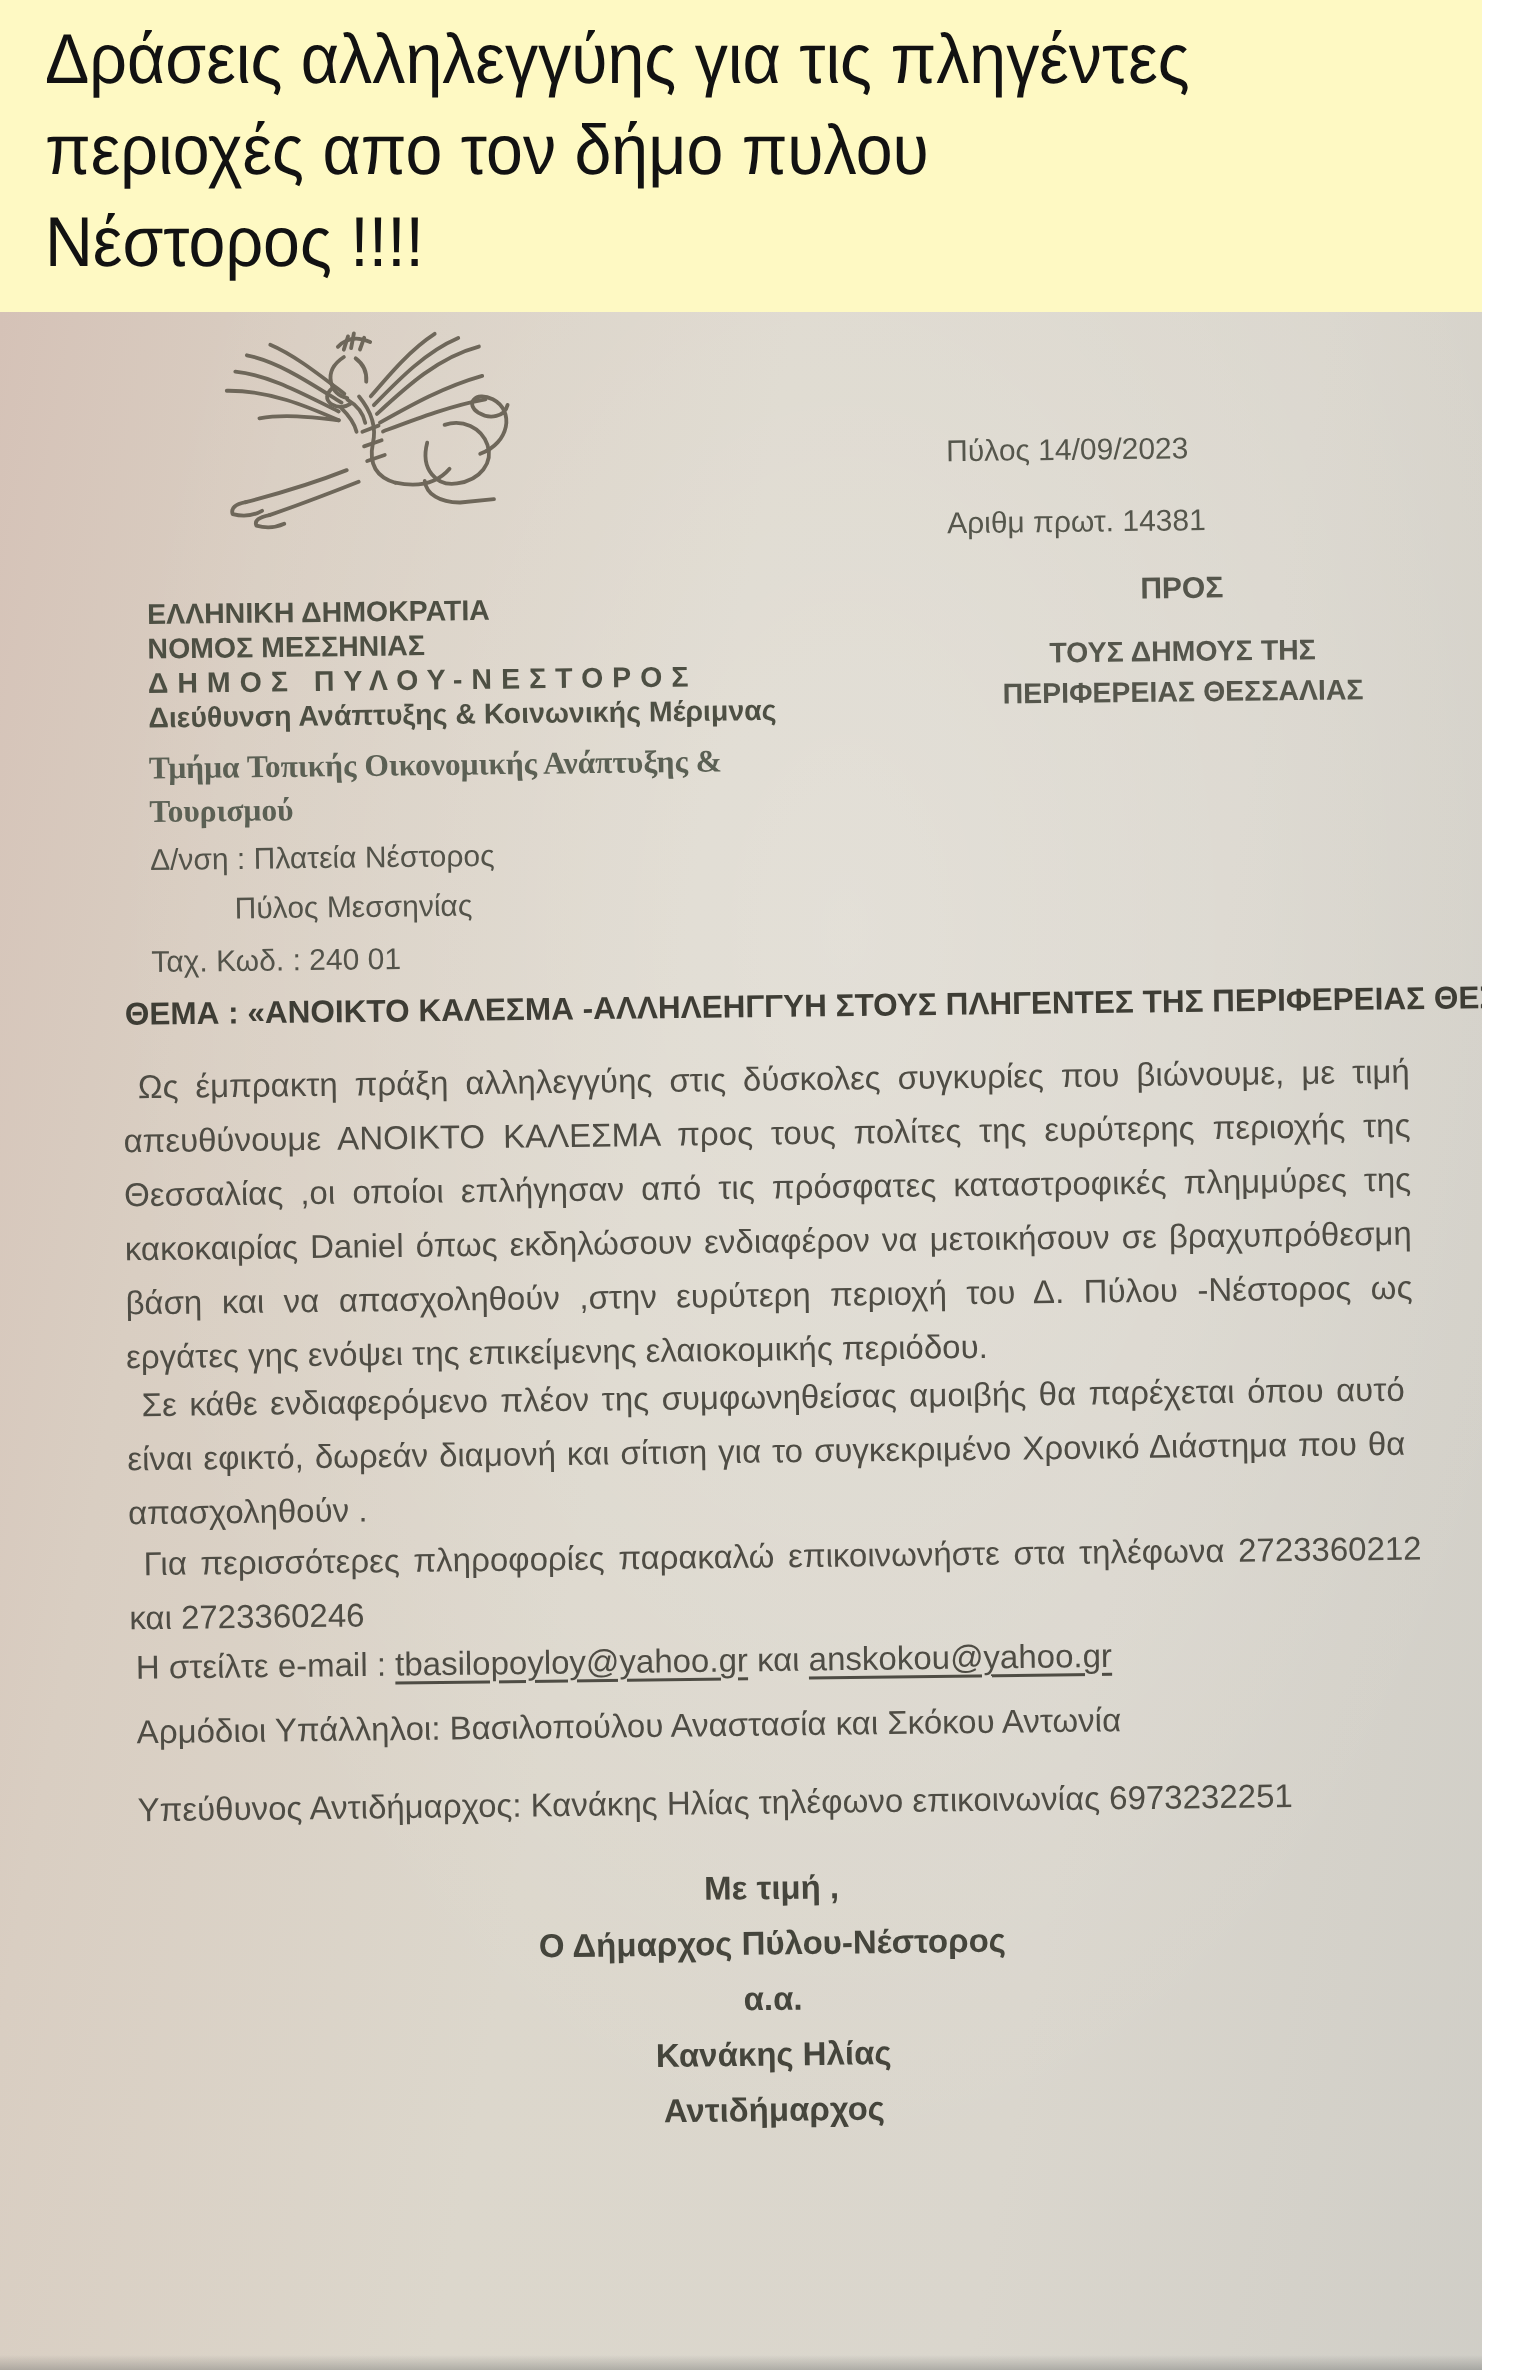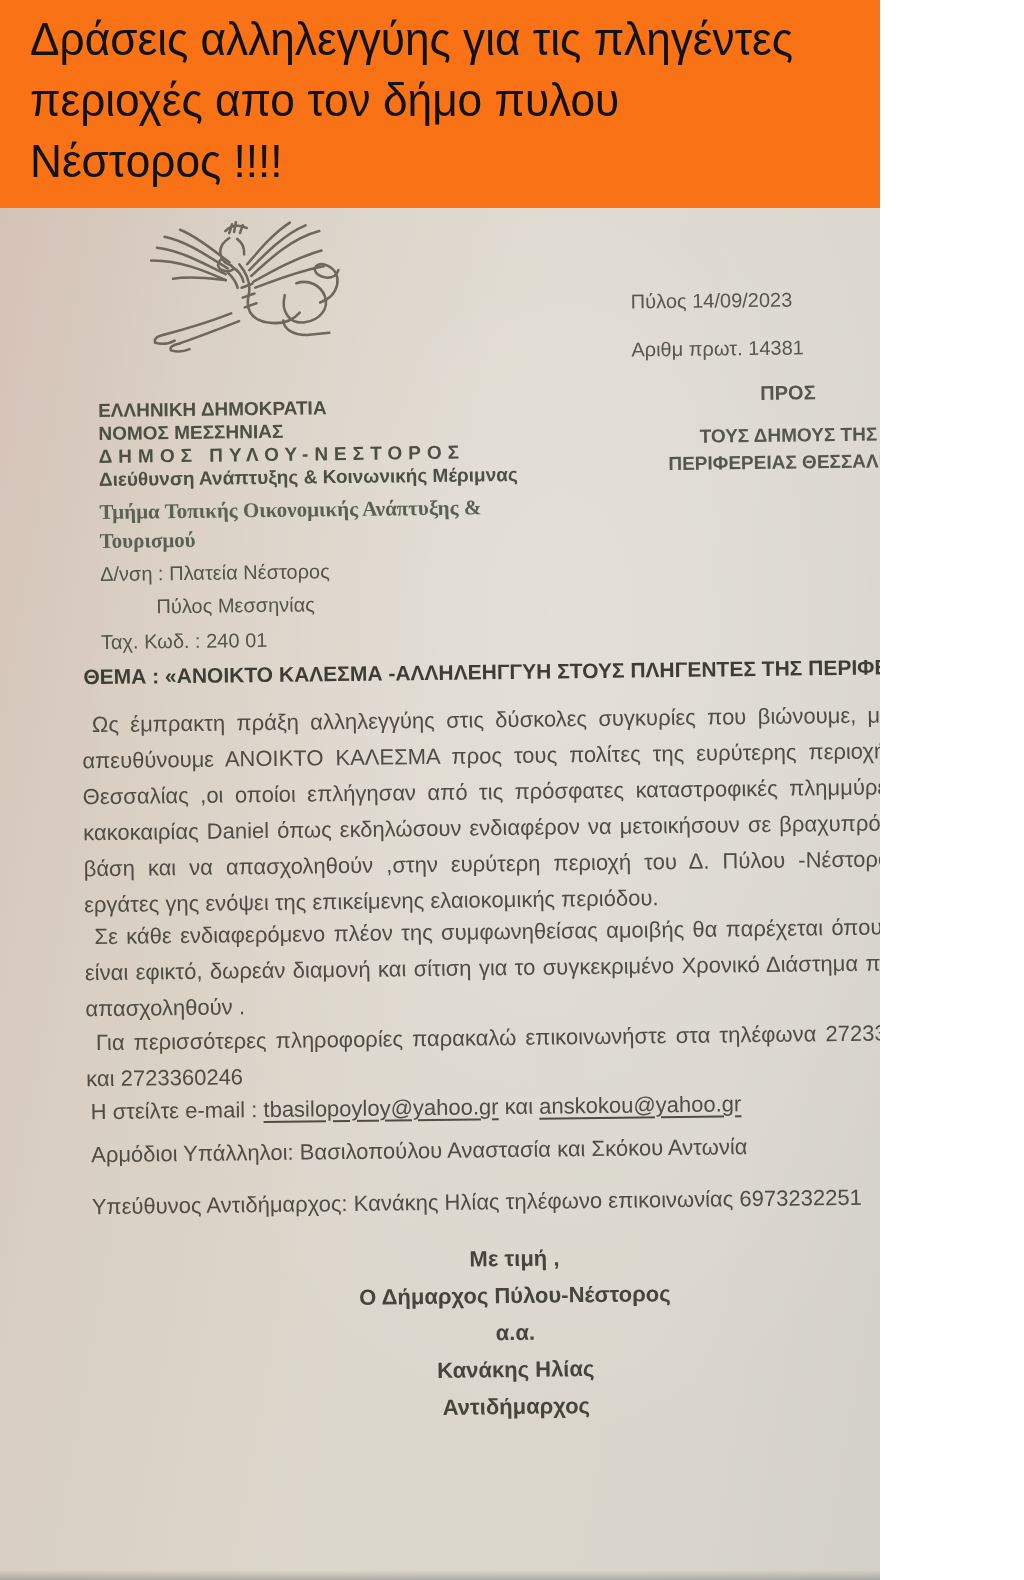--- a/index.html
+++ b/index.html
@@ -1,17 +1,17 @@
 <!DOCTYPE html>
 <html><head>
 <meta charset="utf-8">
 <style>
   html,body{margin:0;padding:0;background:#ffffff;}
   .canvas{
-    position:relative;width:880px;height:1580px;background:#f97316;overflow:hidden;
+    position:relative;width:988px;height:1580px;background:#fef9c3;overflow:hidden;
     font-family:"Liberation Sans",sans-serif;
   }
 
   
   .caption{
     position:absolute;left:30px;top:8px;width:990px;
     color:#121212;font-size:47px;line-height:61px;font-weight:400;
     transform:scaleX(0.94);transform-origin:left top;letter-spacing:0px;
   }
   .caption div{white-space:nowrap;}

